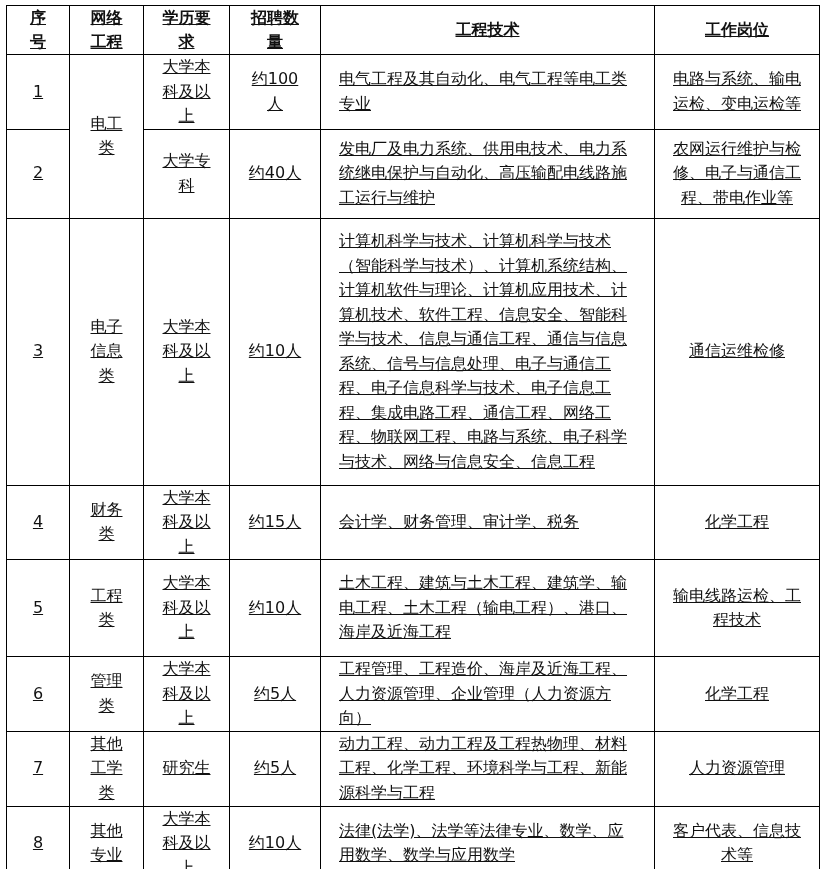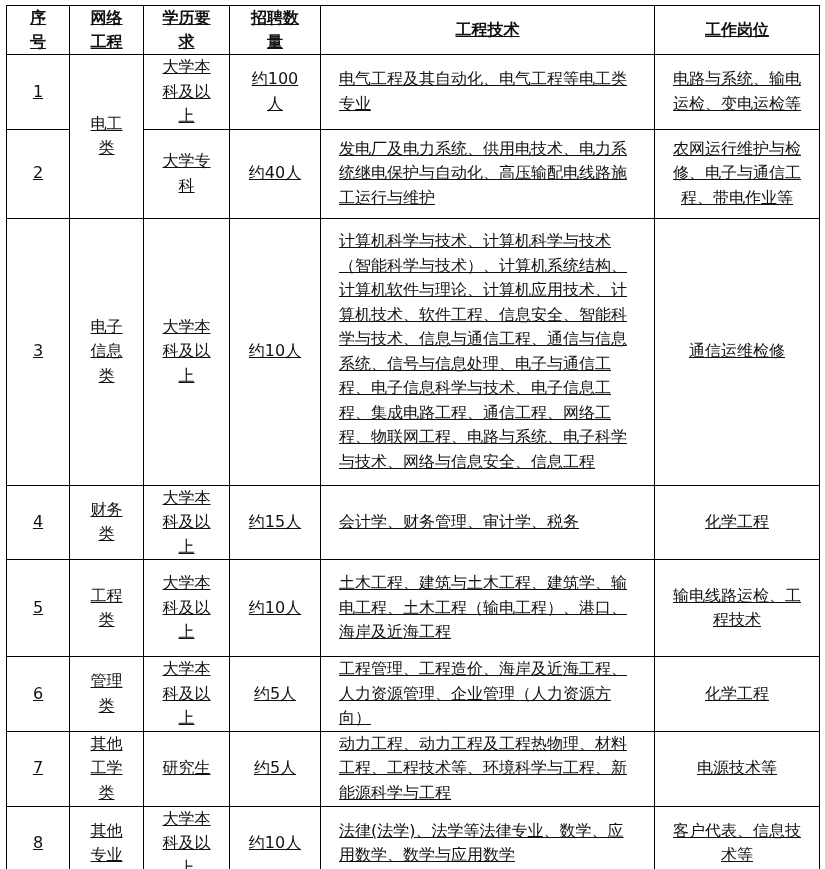--- a/index.html
+++ b/index.html
@@ -126,22 +126,22 @@
       <td class="c">大学本科及以上</td>
       <td class="c">约5人</td>
       <td class="l">工程管理、工程造价、海岸及近海工程、人力资源管理、企业管理（人力资源方向）</td>
       <td class="c pos">化学工程</td>
     </tr>
     <tr class="r7">
       <td class="c">7</td>
       <td class="c">其他工学类</td>
       <td class="c">研究生</td>
       <td class="c">约5人</td>
-      <td class="l">动力工程、动力工程及工程热物理、材料工程、工程技术等、环境科学与工程、新能源科学与工程</td>
-      <td class="c pos">电源技术等</td>
+      <td class="l">动力工程、动力工程及工程热物理、材料工程、化学工程、环境科学与工程、新能源科学与工程</td>
+      <td class="c pos">人力资源管理</td>
     </tr>
     <tr class="r8">
       <td class="c">8</td>
       <td class="c">其他专业</td>
       <td class="c">大学本科及以上</td>
       <td class="c">约10人</td>
       <td class="l">法律(法学)、法学等法律专业、数学、应用数学、数学与应用数学</td>
       <td class="c pos">客户代表、信息技术等</td>
     </tr>
   </tbody>

